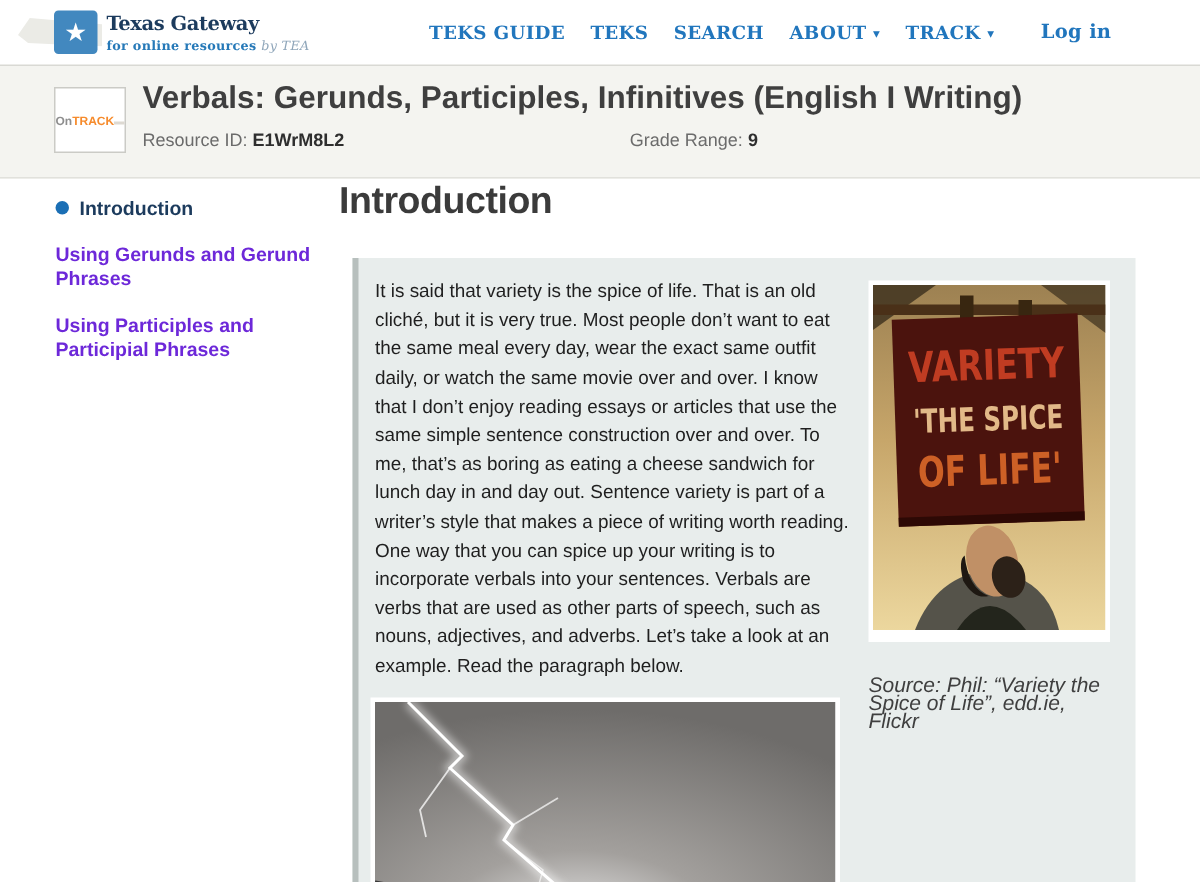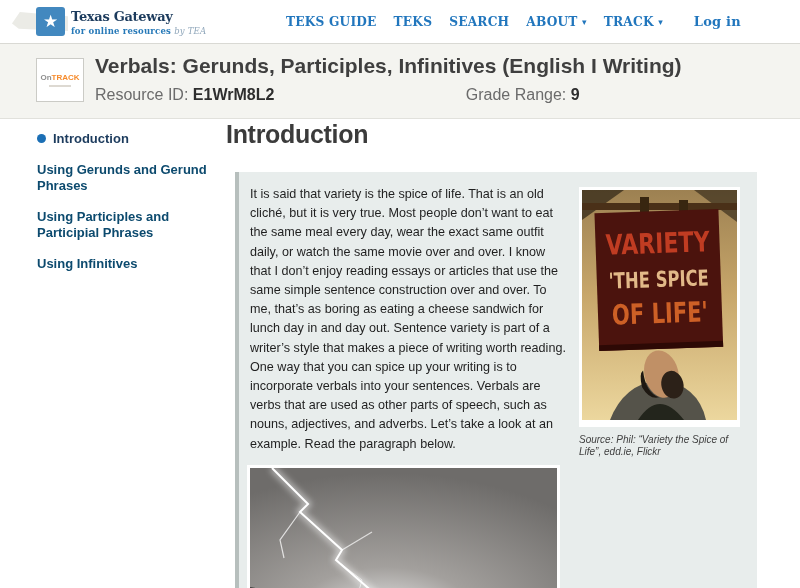--- a/index.html
+++ b/index.html
@@ -20,43 +20,43 @@
   .logo-byline{font-style:italic;font-weight:normal;color:#8fa6ba;text-align:right;}
   .nav{position:absolute;left:286px;top:0;height:43px;display:flex;align-items:center;gap:17px;}
   .nav-item{font-family:"DejaVu Serif",serif;font-weight:bold;font-size:12.2px;color:#2176bd;letter-spacing:0.2px;cursor:pointer;white-space:nowrap;}
   .chev{font-size:9px;position:relative;top:-1px;}
   .login{margin-left:14px;font-size:13px;}
   .signup-btn{position:absolute;left:677px;top:3px;width:87px;height:27px;background:#1a7cc1;border:none;border-radius:14px;
     color:#fff;font-family:"DejaVu Serif",serif;font-weight:bold;font-size:12.5px;cursor:pointer;margin-top:44px;}
   
   .resource-bar{position:absolute;left:0;top:44px;width:800px;height:74px;background:#f4f4f0;border-bottom:1px solid #e1e1dc;}
   .ontrack-box{position:absolute;left:36px;top:14px;width:46px;height:42px;background:#fff;border:1px solid #cbcbc6;
-    display:flex;flex-direction:column;align-items:center;justify-content:center;}
+    display:flex;flex-direction:row;align-items:center;justify-content:center;}
   .ontrack-line{font-size:8px;font-weight:bold;line-height:9px;}
   .ontrack-on{color:#8e8e8e;}
   .ontrack-track{color:#f68b2c;}
   .ontrack-tag{width:22px;height:2px;background:#ddd9d2;margin-top:3px;}
   .resource-title{position:absolute;left:95px;top:10px;font-size:21px;font-weight:bold;color:#3f3f3f;}
-  .resource-meta{position:absolute;left:95px;top:42px;font-size:16px;color:#6b6b6b;}
+  .resource-meta{position:absolute;left:95px;top:42px;font-size:12px;color:#6b6b6b;}
   .meta-grade{position:absolute;left:187px;top:0;}
   .meta-val{font-weight:bold;color:#2e2e2e;}
   .resource-meta .meta-item{position:relative;display:inline-block;}
   
   .sidebar{position:absolute;left:37px;top:131px;width:196px;}
   .sidebar-heading{font-family:"DejaVu Serif",serif;font-weight:bold;font-size:12.2px;color:#1c3b5d;letter-spacing:0.4px;margin-bottom:17px;}
-  .side-item{font-size:13px;font-weight:bold;color:#0c4a6e;line-height:16.5px;margin-bottom:14px;cursor:pointer;}
+  .side-item{font-size:13px;font-weight:bold;color:#6d28d9;line-height:16.5px;margin-bottom:14px;cursor:pointer;}
   .side-item.active{color:#1c3b5d;cursor:default;}
   .bullet{display:inline-block;width:9px;height:9px;border-radius:50%;background:#1b6fb5;margin-right:7px;}
   
   .main-heading{position:absolute;left:226px;top:120px;font-size:25px;font-weight:bold;color:#3b3b3b;letter-spacing:-0.3px;}
   .content-panel{position:absolute;left:235px;top:172px;width:522px;height:416px;background:#e8edec;
     border-left:4px solid #b7bfbd;box-sizing:border-box;padding:13px 12px 0 11px;overflow:hidden;}
   .fig-right{float:right;width:166px;margin:2px 0 6px 12px;}
   .photo-frame{background:#fff;padding:3px;width:155px;}
-  .fig-caption{margin-top:7px;font-size:10px;font-style:italic;color:#3f3f3f;line-height:12px;}
+  .fig-caption{margin-top:22px;font-size:14px;font-style:italic;color:#3f3f3f;line-height:12px;}
   .intro-para{font-size:12.6px;line-height:19.2px;color:#1f1f1f;}
   .fig-lightning{position:absolute;left:8px;top:293px;}
   svg text{font-family:"DejaVu Sans",sans-serif;}
 </style>
 </head>
 <body>
 
 <div class="header">
   <div class="ribbon"></div>
   <div class="logo">
@@ -88,21 +88,20 @@
   <div class="resource-meta">
     <span class="meta-item"><span>Resource ID:</span> <span class="meta-val">E1WrM8L2</span></span>
     <span class="meta-item meta-grade"><span>Grade Range:</span> <span class="meta-val">9</span></span>
   </div>
 </div>
 
 <div class="sidebar">
   <div class="side-item active"><span class="bullet"></span><span>Introduction</span></div>
   <div class="side-item">Using Gerunds and Gerund Phrases</div>
   <div class="side-item">Using Participles and Participial Phrases</div>
-  <div class="side-item">Using Infinitives</div>
 </div>
 
 <h1 class="main-heading" style="margin:0;">Introduction</h1>
 
 <div class="content-panel">
 
   <div class="fig-right">
     <div class="photo-frame">
       <svg width="155" height="230" viewBox="0 0 155 230">
         <defs>

